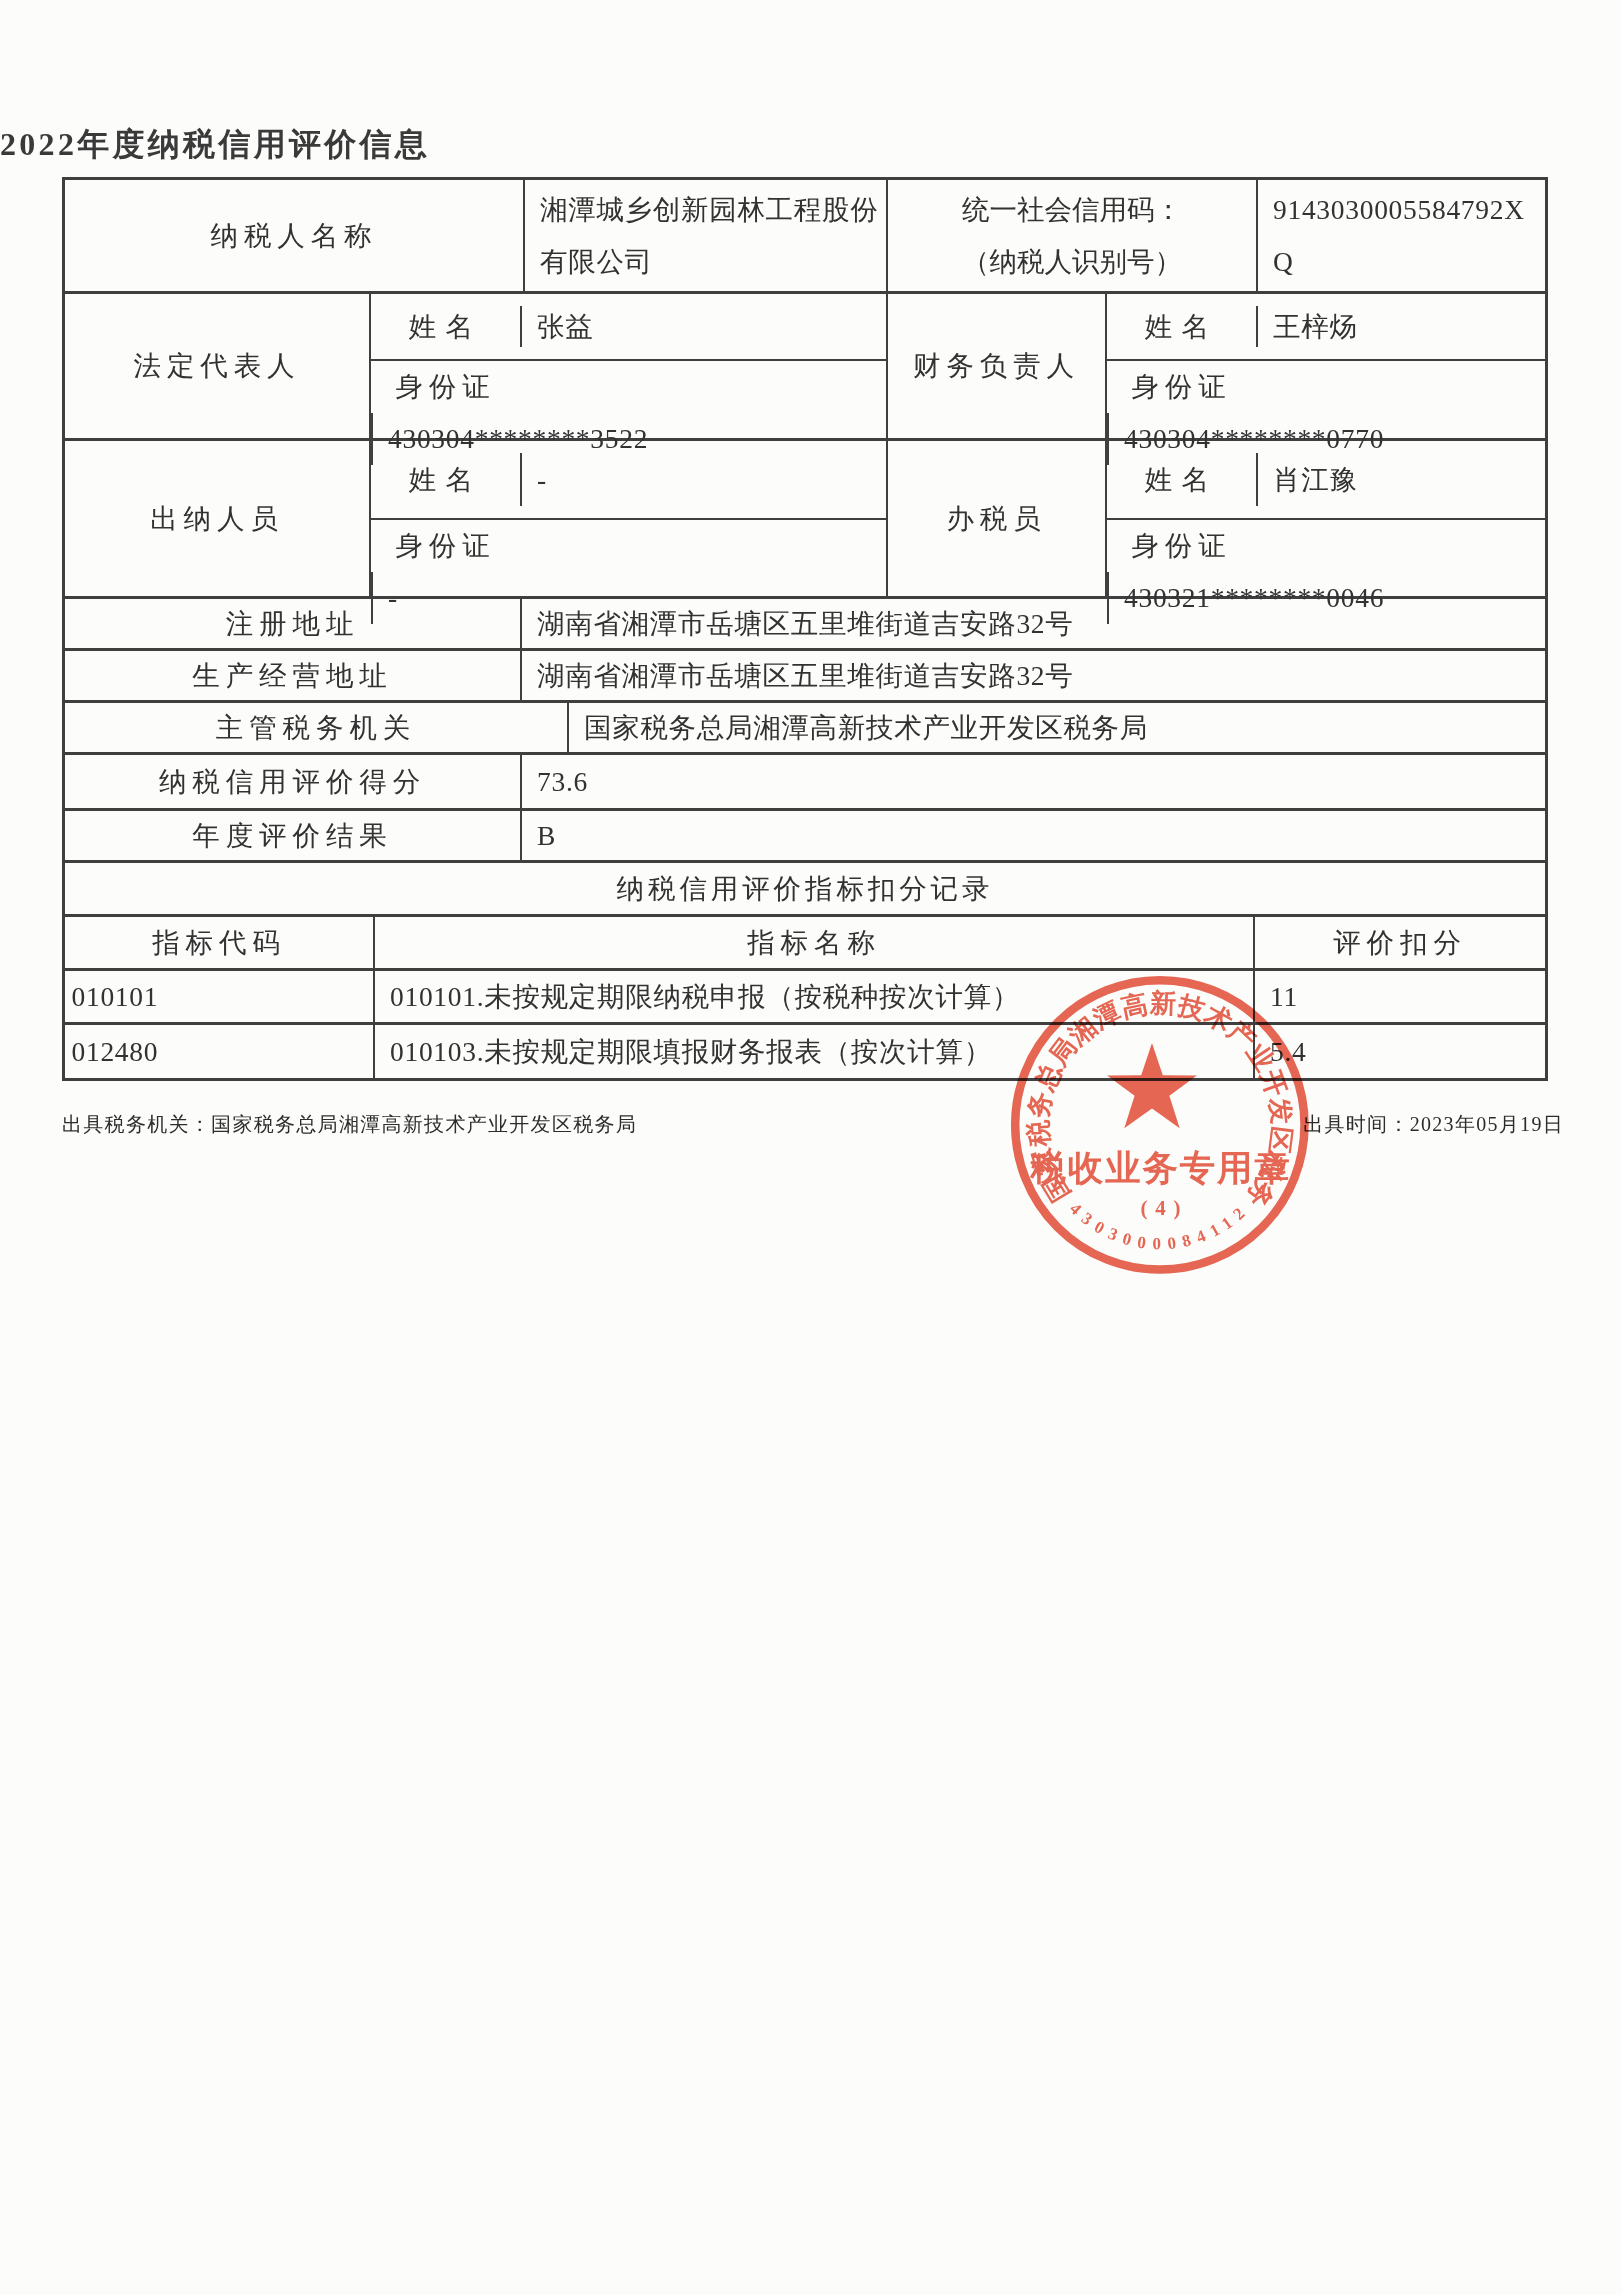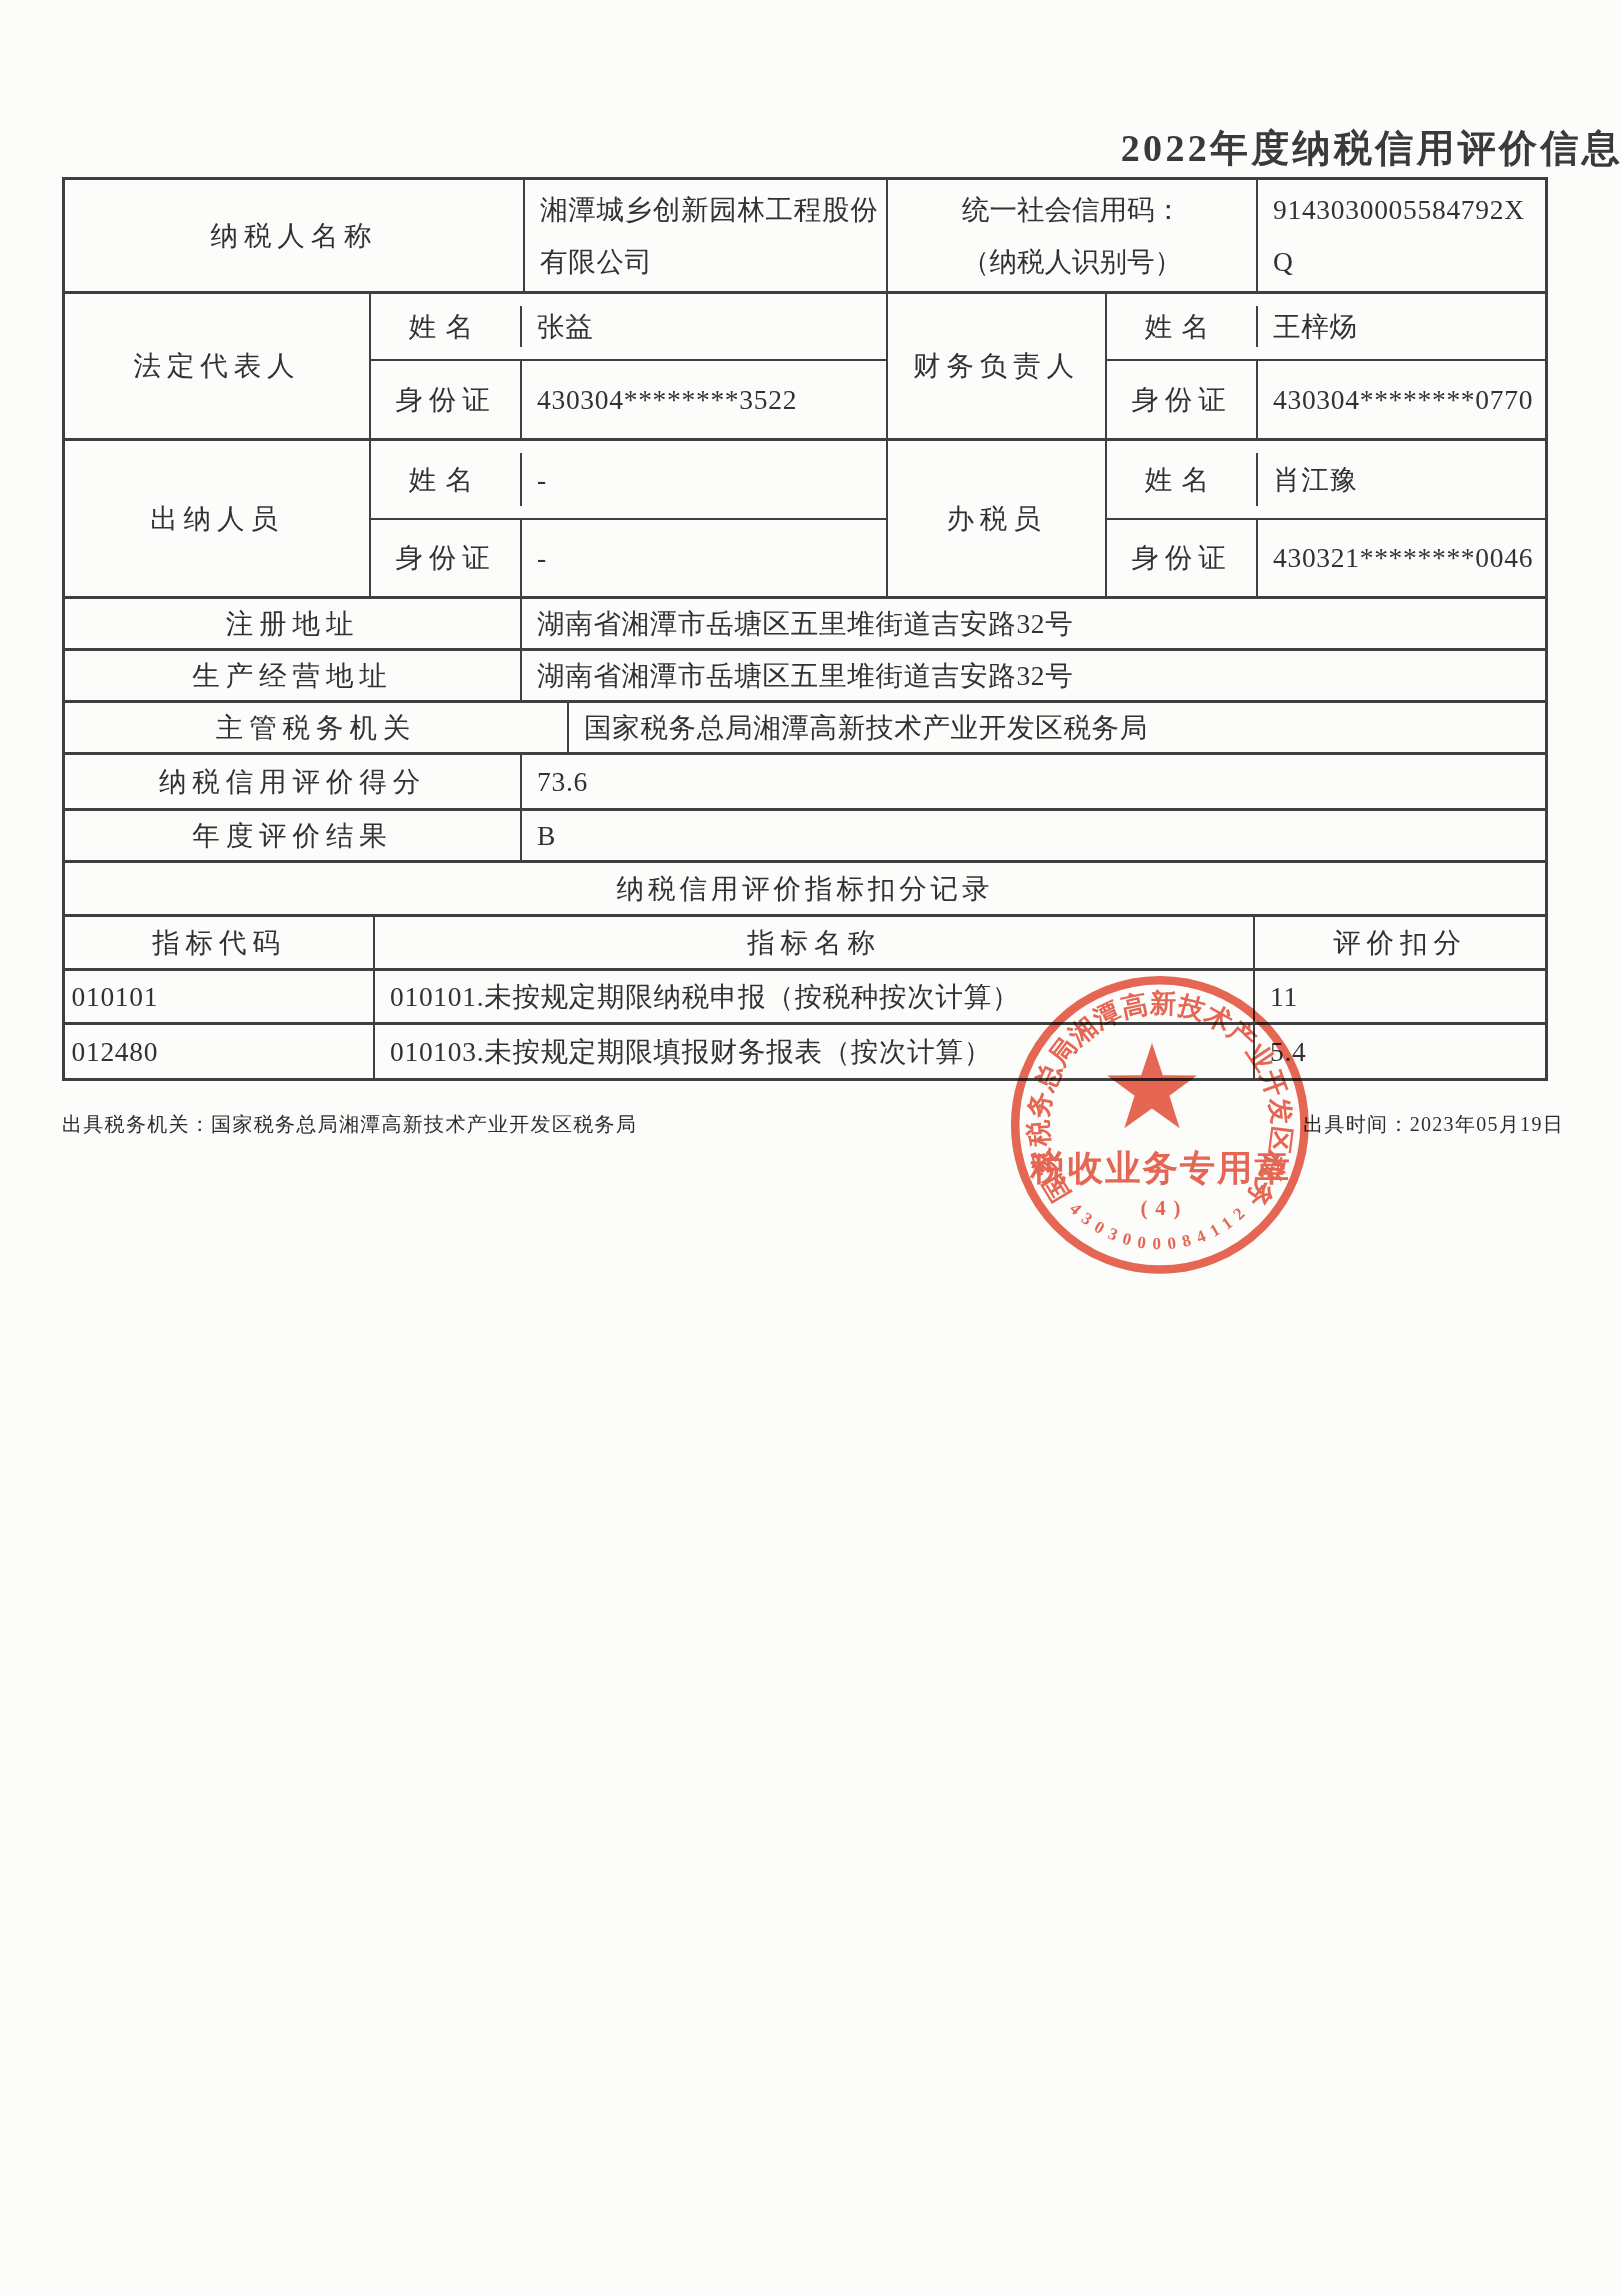--- a/index.html
+++ b/index.html
@@ -4,40 +4,40 @@
 <style>
   html,body{margin:0;padding:0;}
   body{background:#e9e9e9;}
   .sheet{
     position:relative; width:1623px; height:2295px; background:#fcfcfb;
     font-family:"Liberation Serif","DejaVu Serif",serif; color:#333;
     overflow:hidden;
   }
   .doc-title{
     position:absolute; left:0; top:123px; width:100%;
-    text-align:right; font-size:38px; font-weight:bold; letter-spacing:3.3px; color:#3a3a3a;
+    text-align:left; font-size:32px; font-weight:bold; letter-spacing:3.3px; color:#3a3a3a;
   }
   .doc-table{
     position:absolute; left:62px; top:177px; width:1486px;
     border:3.9px solid #3f3f3f; box-sizing:border-box; background:transparent;
   }
   .trow{display:flex; box-sizing:border-box;}
   .trow + .trow{border-top:3.3px solid #3f3f3f;}
   .cell{
     box-sizing:border-box; display:flex; align-items:center;
     font-size:27.5px; line-height:52px; color:#323232; overflow:hidden;
   }
   .bl{border-left:2px solid #3f3f3f;}
   .lbl{justify-content:center; text-align:center; letter-spacing:5.9px;}
   .sp14{letter-spacing:9.2px;}
   .val{justify-content:flex-start; text-align:left; padding-left:15px; padding-right:5.2px;
        word-break:break-all; letter-spacing:0.7px;}
   .subcol{display:flex; flex-direction:column; box-sizing:border-box;}
   .subrow{display:flex; box-sizing:border-box;margin-top:12px;}
-  .subrow.bt{border-top:2.6px solid #3f3f3f;}
+  .subrow.bt{border-top:2.6px solid #3f3f3f;flex-direction:column;}
   .grow{flex:1;}
   .section-title{
     justify-content:center; text-align:center; width:100%; letter-spacing:3.9px;
   }
   .footer{
     position:absolute; left:62px; top:1111px; width:1502px; font-size:20px; color:#2c2c2c;
     display:flex; justify-content:space-between; align-items:flex-start; letter-spacing:1.3px;
   }
   .footer .grp{white-space:nowrap;}
   .stamp{

